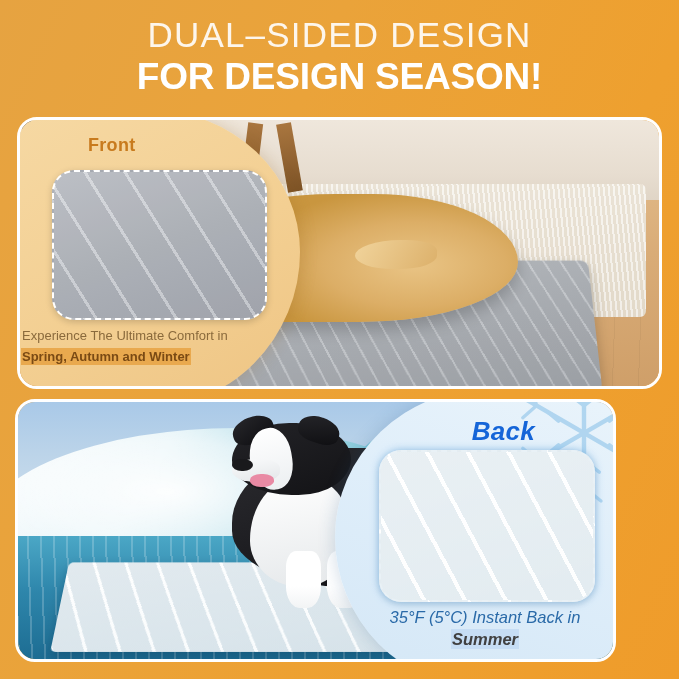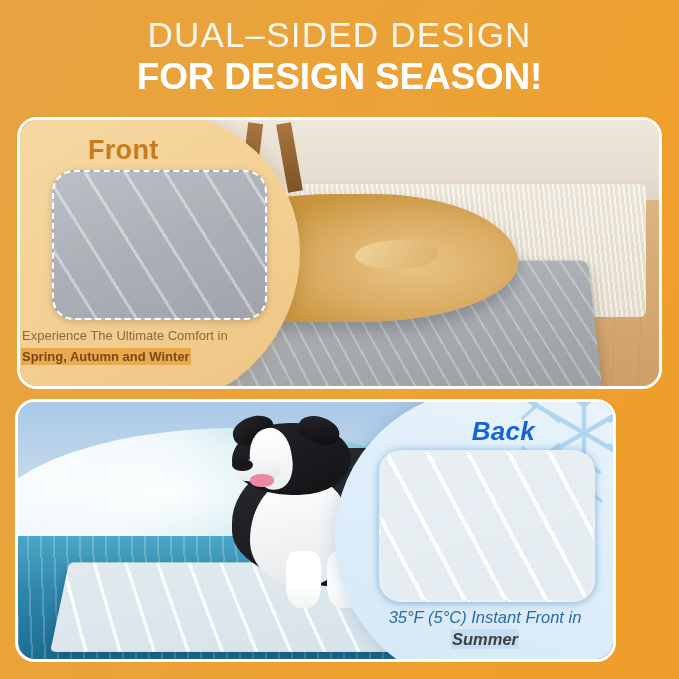--- a/index.html
+++ b/index.html
@@ -135,21 +135,21 @@
 
   
   .ov-front{
     position:absolute;left:-20px;top:-10px;width:300px;height:300px;
     background:linear-gradient(150deg,#f6d9a4 0%,#f3cf92 55%,#eec483 100%);
     border-radius:0 55% 58% 0/0 52% 58% 0;
     box-shadow:2px 0 16px rgba(150,100,30,.22);
   }
   .lbl-front{
     position:absolute;left:88px;top:25px;
-    font-size:27px;font-weight:bold;color:#c87b1e;letter-spacing:.3px;
+    font-size:18px;font-weight:bold;color:#c87b1e;letter-spacing:.3px;
   }
   .swatch{
     position:absolute;border-radius:22px;
     border:2px dashed #ffffff;box-sizing:border-box;
     box-shadow:0 2px 7px rgba(0,0,0,.18);
   }
   .swatch-front{
     left:52px;top:60px;width:215px;height:150px;
     background:
       repeating-linear-gradient(58deg,rgba(255,255,255,.30) 0 3px,rgba(0,0,0,.055) 3px 34px),
@@ -385,19 +385,19 @@
               <line x1="65" y1="57" x2="71" y2="62"></line>
             <line x1="35" y1="57" x2="29" y2="62"></line>
               <line x1="65" y1="43" x2="71" y2="38"></line>
           </g>
         </g>
       </svg>
       <div class="lbl-back">Back</div>
       <div class="swatch swatch-back"></div>
       <div class="cap-back">
         <span>35°F (5°C) Instant</span>
-        <span>Front in </span><b>Summer</b>
+        <span>Back in </span><b>Summer</b>
       </div>
     </div>
 
   </div>
 
 </div>
 
 </body></html>

